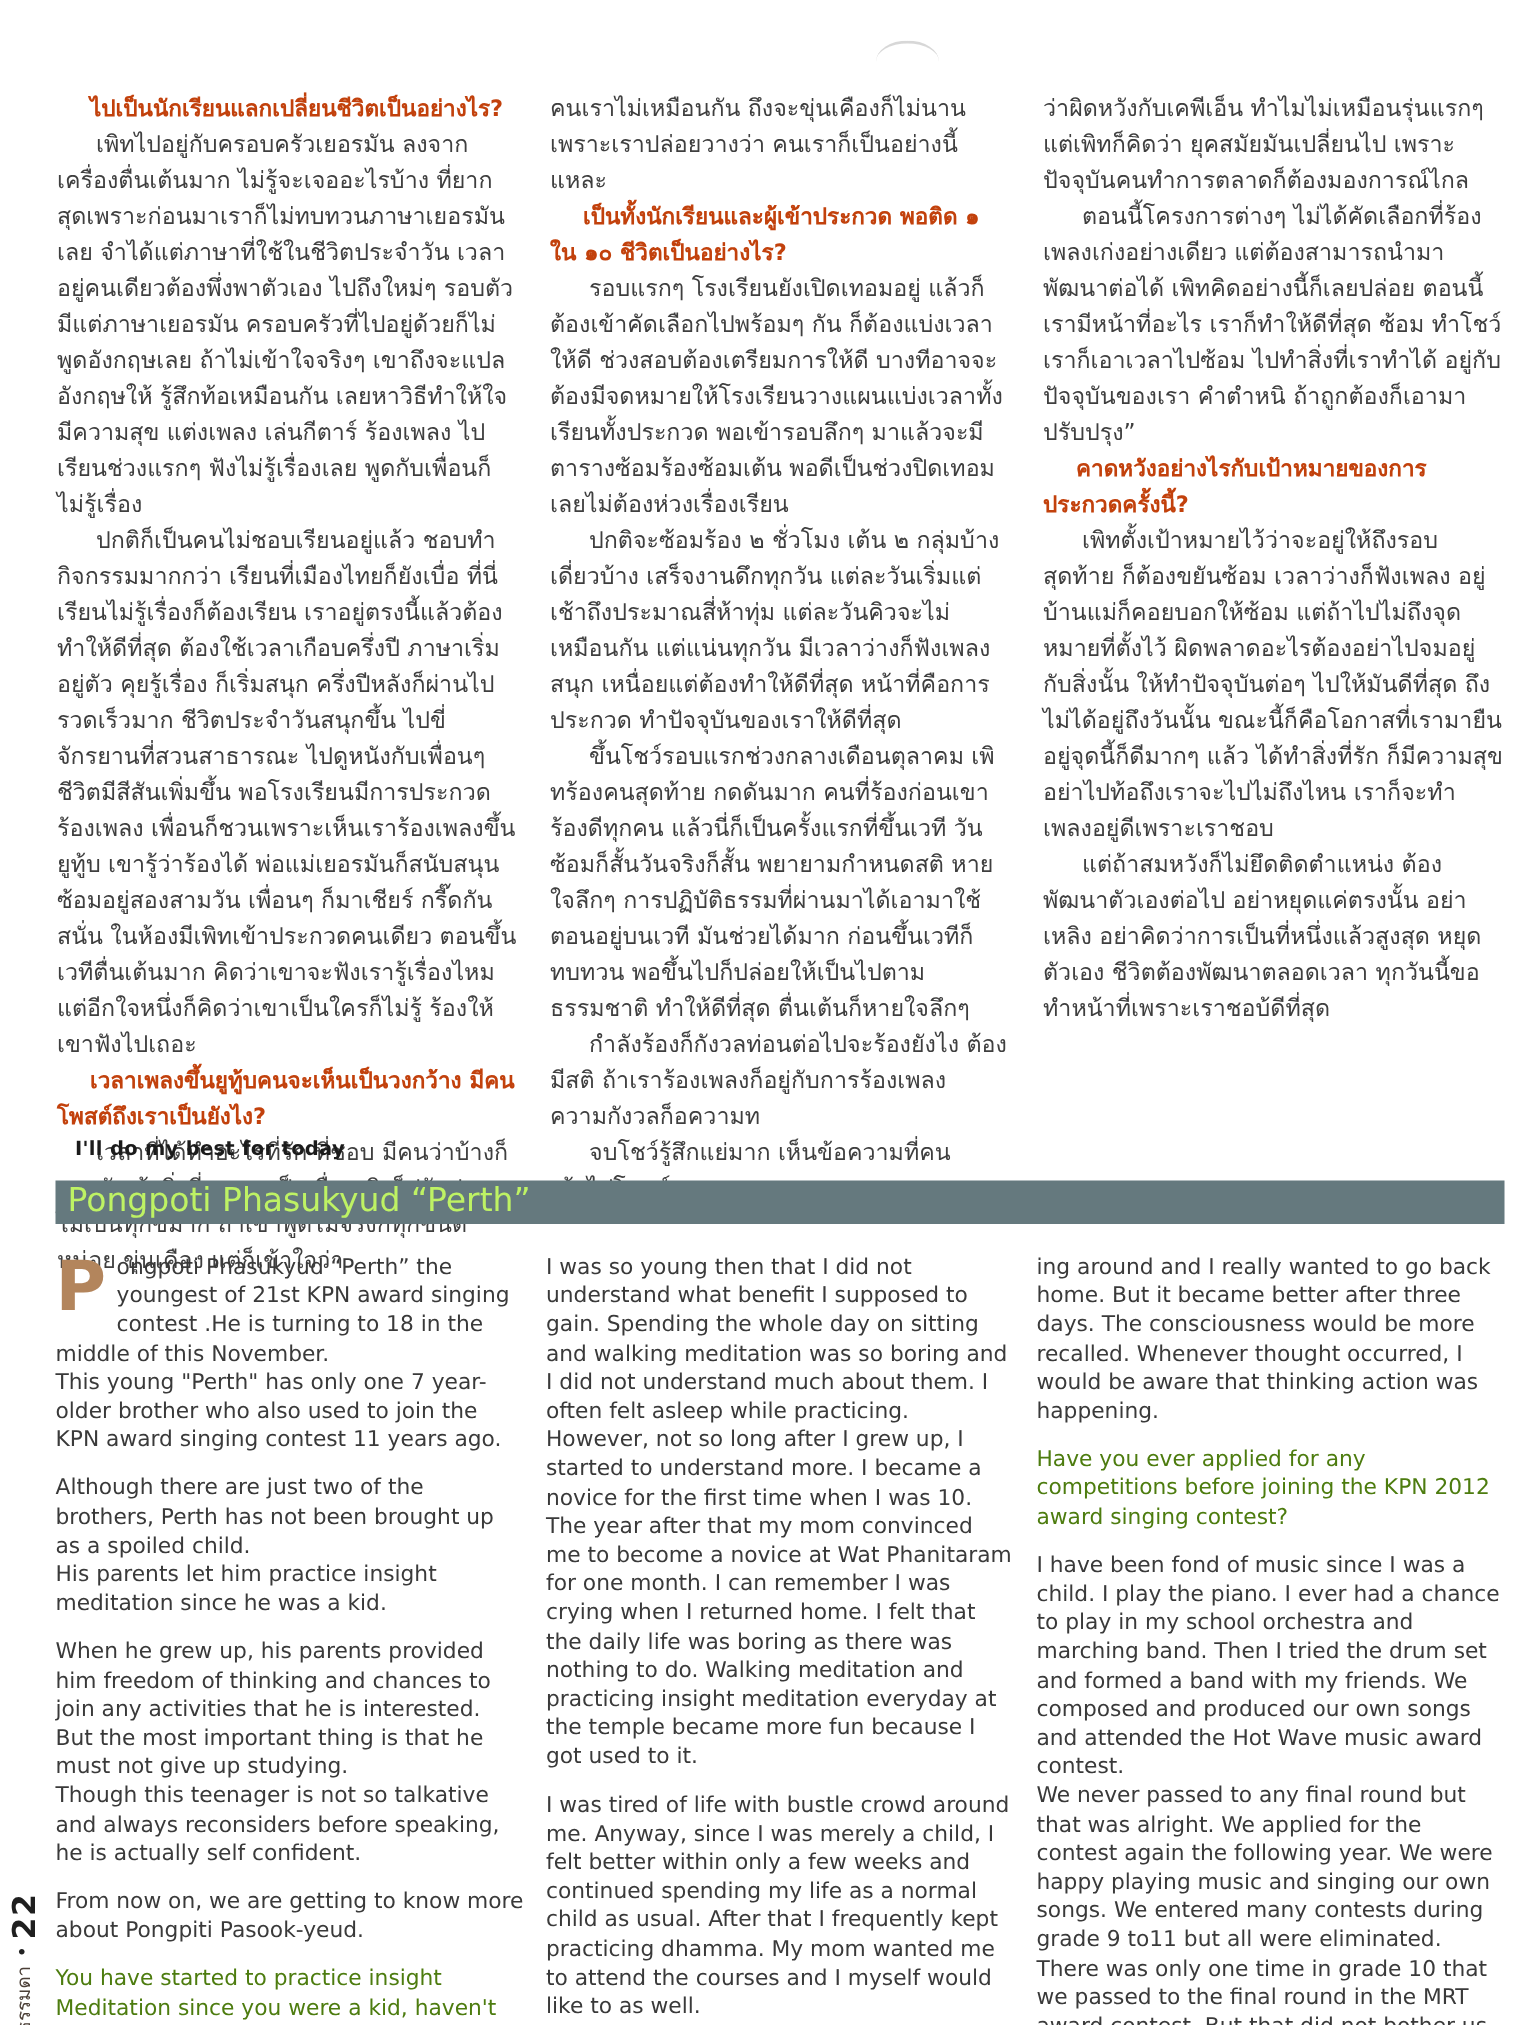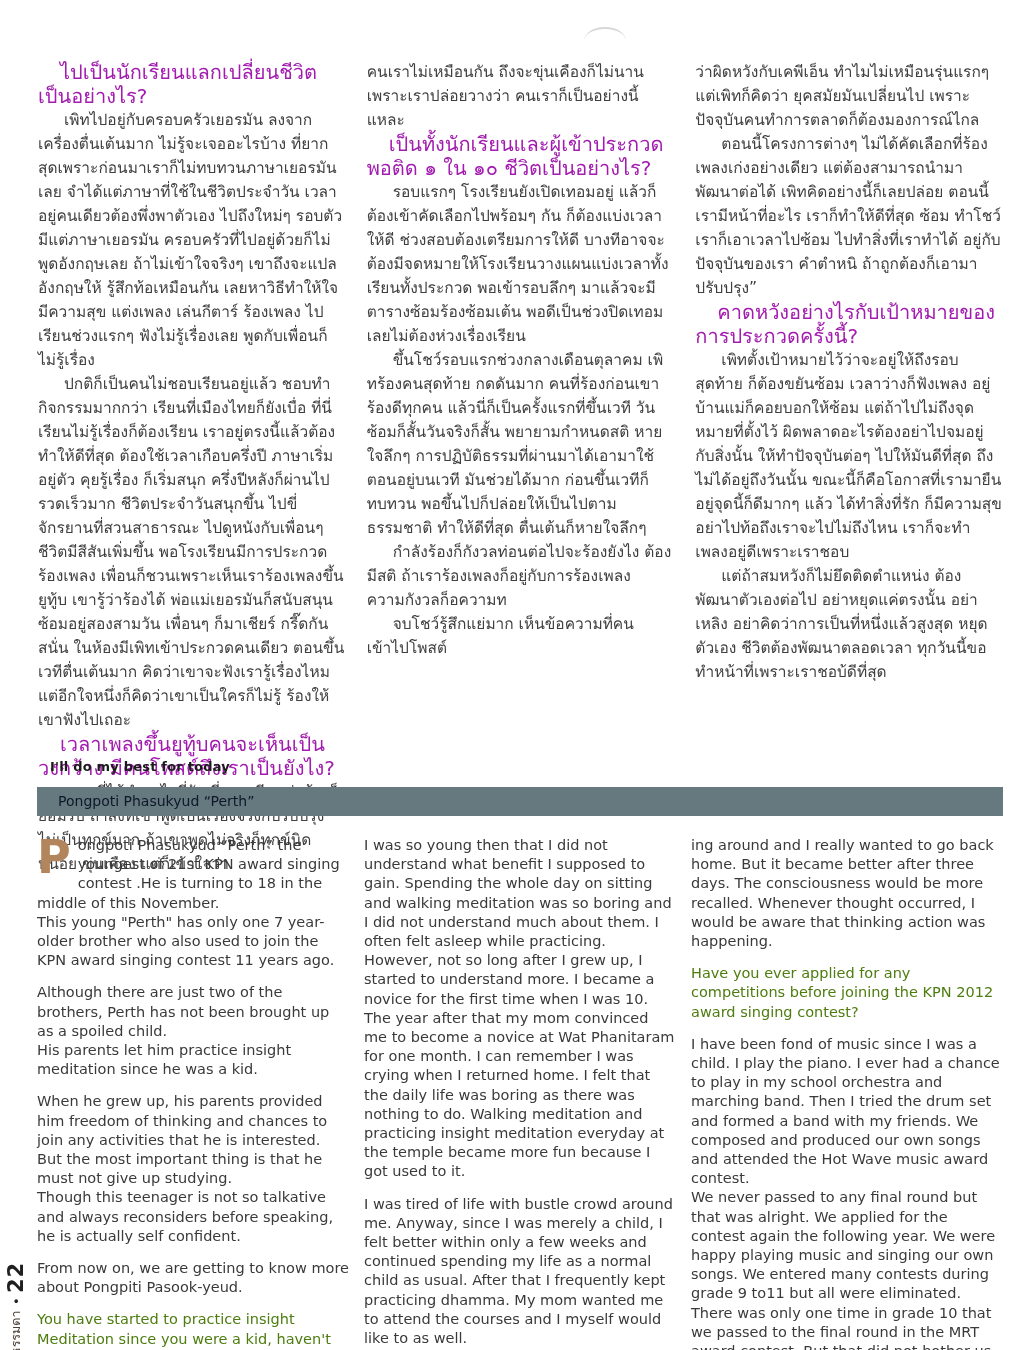--- a/index.html
+++ b/index.html
@@ -7,31 +7,31 @@
         font-family:"DejaVu Sans","Liberation Sans",sans-serif;}
 
   
   .arc{position:absolute;left:584px;top:27px;width:42px;height:14px;
        border-top:2px solid #b8b8b8;border-top-left-radius:21px 14px;border-top-right-radius:21px 14px;
        opacity:.55;}
 
   
   .thai-section{position:absolute;top:60px;left:38px;width:964px;display:flex;gap:22px;}
   .tcol{width:307px;font-size:15.5px;line-height:24px;color:#3f3f3f;text-align:left;}
-  .th-h{margin:0;font-size:20px;line-height:24px;font-weight:normal;color:#a21caf;text-indent:22px;}
+  .th-h{margin:0;font-size:15px;line-height:24px;font-weight:bold;color:#c2410c;text-indent:22px;}
   .th-p{margin:0;text-indent:26px;}
   .th-p.cont{text-indent:0;}
   .end-dot{display:inline-block;width:11px;height:11px;border-radius:50%;
            background:#b06a30;margin-left:7px;vertical-align:-1px;}
 
   
   .header-title{position:absolute;top:743px;left:50px;font-size:13px;font-weight:bold;color:#1b1b1b;
                 letter-spacing:.2px;margin-top:16px;}
   .banner{position:absolute;top:787px;left:37px;width:966px;height:29px;background:#65797e;
-          box-sizing:border-box;padding-left:21px;font-size:14px;line-height:28px;color:#0f172a;}
+          box-sizing:border-box;padding-left:8px;font-size:22px;line-height:28px;color:#bef264;}
 
   
   .english-section{position:absolute;top:836px;left:37px;width:966px;display:flex;gap:15px;}
   .ecol{width:312px;font-size:14.5px;line-height:19.2px;color:#3a3a3a;}
   .en-p{margin:13px 0 0 0;}
   .en-q{margin:13px 0 0 0;color:#4d7c0f;}
   .en-p.tight{margin-top:0;}
   .ecol > :first-child{margin-top:0;}
   .dropcap{float:left;font-size:46px;line-height:37px;font-weight:bold;color:#b3855c;
            margin:3px 7px 0 0;}
@@ -55,20 +55,21 @@
       <h3 class="th-h">ไปเป็นนักเรียนแลกเปลี่ยนชีวิตเป็นอย่างไร?</h3>
       <p class="th-p">เพิทไปอยู่กับครอบครัวเยอรมัน ลงจากเครื่องตื่นเต้นมาก ไม่รู้จะเจออะไรบ้าง ที่ยากสุดเพราะก่อนมาเราก็ไม่ทบทวนภาษาเยอรมันเลย จำได้แต่ภาษาที่ใช้ในชีวิตประจำวัน เวลาอยู่คนเดียวต้องพึ่งพาตัวเอง ไปถึงใหม่ๆ รอบตัวมีแต่ภาษาเยอรมัน ครอบครัวที่ไปอยู่ด้วยก็ไม่พูดอังกฤษเลย ถ้าไม่เข้าใจจริงๆ เขาถึงจะแปลอังกฤษให้ รู้สึกท้อเหมือนกัน เลยหาวิธีทำให้ใจมีความสุข แต่งเพลง เล่นกีตาร์ ร้องเพลง ไปเรียนช่วงแรกๆ ฟังไม่รู้เรื่องเลย พูดกับเพื่อนก็ไม่รู้เรื่อง</p>
       <p class="th-p">ปกติก็เป็นคนไม่ชอบเรียนอยู่แล้ว ชอบทำกิจกรรมมากกว่า เรียนที่เมืองไทยก็ยังเบื่อ ที่นี่เรียนไม่รู้เรื่องก็ต้องเรียน เราอยู่ตรงนี้แล้วต้องทำให้ดีที่สุด ต้องใช้เวลาเกือบครึ่งปี ภาษาเริ่มอยู่ตัว คุยรู้เรื่อง ก็เริ่มสนุก ครึ่งปีหลังก็ผ่านไปรวดเร็วมาก ชีวิตประจำวันสนุกขึ้น ไปขี่จักรยานที่สวนสาธารณะ ไปดูหนังกับเพื่อนๆ ชีวิตมีสีสันเพิ่มขึ้น พอโรงเรียนมีการประกวดร้องเพลง เพื่อนก็ชวนเพราะเห็นเราร้องเพลงขึ้นยูทู้บ เขารู้ว่าร้องได้ พ่อแม่เยอรมันก็สนับสนุน ซ้อมอยู่สองสามวัน เพื่อนๆ ก็มาเชียร์ กรี๊ดกันสนั่น ในห้องมีเพิทเข้าประกวดคนเดียว ตอนขึ้นเวทีตื่นเต้นมาก คิดว่าเขาจะฟังเรารู้เรื่องไหม แต่อีกใจหนึ่งก็คิดว่าเขาเป็นใครก็ไม่รู้ ร้องให้เขาฟังไปเถอะ</p>
       <h3 class="th-h">เวลาเพลงขึ้นยูทู้บคนจะเห็นเป็นวงกว้าง มีคนโพสต์ถึงเราเป็นยังไง?</h3>
       <p class="th-p">เวลาที่ได้ทำอะไรที่รัก ที่ชอบ มีคนว่าบ้างก็ยอมรับ ถ้าสิ่งที่เขาพูดเป็นเรื่องจริงก็ปรับปรุง ไม่เป็นทุกข์มาก ถ้าเขาพูดไม่จริงก็ทุกข์นิดหน่อย ขุ่นเคือง แต่ก็เข้าใจว่า</p>
     </div>
     <div class="tcol">
       <p class="th-p cont">คนเราไม่เหมือนกัน ถึงจะขุ่นเคืองก็ไม่นาน เพราะเราปล่อยวางว่า คนเราก็เป็นอย่างนี้แหละ</p>
       <h3 class="th-h">เป็นทั้งนักเรียนและผู้เข้าประกวด พอติด ๑ ใน ๑๐ ชีวิตเป็นอย่างไร?</h3>
       <p class="th-p">รอบแรกๆ โรงเรียนยังเปิดเทอมอยู่ แล้วก็ต้องเข้าคัดเลือกไปพร้อมๆ กัน ก็ต้องแบ่งเวลาให้ดี ช่วงสอบต้องเตรียมการให้ดี บางทีอาจจะต้องมีจดหมายให้โรงเรียนวางแผนแบ่งเวลาทั้งเรียนทั้งประกวด พอเข้ารอบลึกๆ มาแล้วจะมีตารางซ้อมร้องซ้อมเต้น พอดีเป็นช่วงปิดเทอมเลยไม่ต้องห่วงเรื่องเรียน</p>
+      <p class="th-p">ปกติจะซ้อมร้อง ๒ ชั่วโมง เต้น ๒ กลุ่มบ้าง เดี่ยวบ้าง เสร็จงานดึกทุกวัน แต่ละวันเริ่มแต่เช้าถึงประมาณสี่ห้าทุ่ม แต่ละวันคิวจะไม่เหมือนกัน แต่แน่นทุกวัน มีเวลาว่างก็ฟังเพลง สนุก เหนื่อยแต่ต้องทำให้ดีที่สุด หน้าที่คือการประกวด ทำปัจจุบันของเราให้ดีที่สุด</p>
       <p class="th-p">ขึ้นโชว์รอบแรกช่วงกลางเดือนตุลาคม เพิทร้องคนสุดท้าย กดดันมาก คนที่ร้องก่อนเขาร้องดีทุกคน แล้วนี่ก็เป็นครั้งแรกที่ขึ้นเวที วันซ้อมก็สั้นวันจริงก็สั้น พยายามกำหนดสติ หายใจลึกๆ การปฏิบัติธรรมที่ผ่านมาได้เอามาใช้ตอนอยู่บนเวที มันช่วยได้มาก ก่อนขึ้นเวทีก็ทบทวน พอขึ้นไปก็ปล่อยให้เป็นไปตามธรรมชาติ ทำให้ดีที่สุด ตื่นเต้นก็หายใจลึกๆ</p>
       <p class="th-p">กำลังร้องก็กังวลท่อนต่อไปจะร้องยังไง ต้องมีสติ ถ้าเราร้องเพลงก็อยู่กับการร้องเพลง ความกังวลก็อความท</p>
       <p class="th-p">จบโชว์รู้สึกแย่มาก เห็นข้อความที่คนเข้าไปโพสต์</p>
     </div>
     <div class="tcol">
       <p class="th-p cont">ว่าผิดหวังกับเคพีเอ็น ทำไมไม่เหมือนรุ่นแรกๆ แต่เพิทก็คิดว่า ยุคสมัยมันเปลี่ยนไป เพราะปัจจุบันคนทำการตลาดก็ต้องมองการณ์ไกล</p>
       <p class="th-p">ตอนนี้โครงการต่างๆ ไม่ได้คัดเลือกที่ร้องเพลงเก่งอย่างเดียว แต่ต้องสามารถนำมาพัฒนาต่อได้ เพิทคิดอย่างนี้ก็เลยปล่อย ตอนนี้เรามีหน้าที่อะไร เราก็ทำให้ดีที่สุด ซ้อม ทำโชว์ เราก็เอาเวลาไปซ้อม ไปทำสิ่งที่เราทำได้ อยู่กับปัจจุบันของเรา คำตำหนิ ถ้าถูกต้องก็เอามาปรับปรุง”</p>
       <h3 class="th-h">คาดหวังอย่างไรกับเป้าหมายของการประกวดครั้งนี้?</h3>
       <p class="th-p">เพิทตั้งเป้าหมายไว้ว่าจะอยู่ให้ถึงรอบสุดท้าย ก็ต้องขยันซ้อม เวลาว่างก็ฟังเพลง อยู่บ้านแม่ก็คอยบอกให้ซ้อม แต่ถ้าไปไม่ถึงจุดหมายที่ตั้งไว้ ผิดพลาดอะไรต้องอย่าไปจมอยู่กับสิ่งนั้น ให้ทำปัจจุบันต่อๆ ไปให้มันดีที่สุด ถึงไม่ได้อยู่ถึงวันนั้น ขณะนี้ก็คือโอกาสที่เรามายืนอยู่จุดนี้ก็ดีมากๆ แล้ว ได้ทำสิ่งที่รัก ก็มีความสุข อย่าไปท้อถึงเราจะไปไม่ถึงไหน เราก็จะทำเพลงอยู่ดีเพราะเราชอบ</p>
       <p class="th-p">แต่ถ้าสมหวังก็ไม่ยึดติดตำแหน่ง ต้องพัฒนาตัวเองต่อไป อย่าหยุดแค่ตรงนั้น อย่าเหลิง อย่าคิดว่าการเป็นที่หนึ่งแล้วสูงสุด หยุดตัวเอง ชีวิตต้องพัฒนาตลอดเวลา ทุกวันนี้ขอทำหน้าที่เพราะเราชอบ้ดีที่สุด</p>

